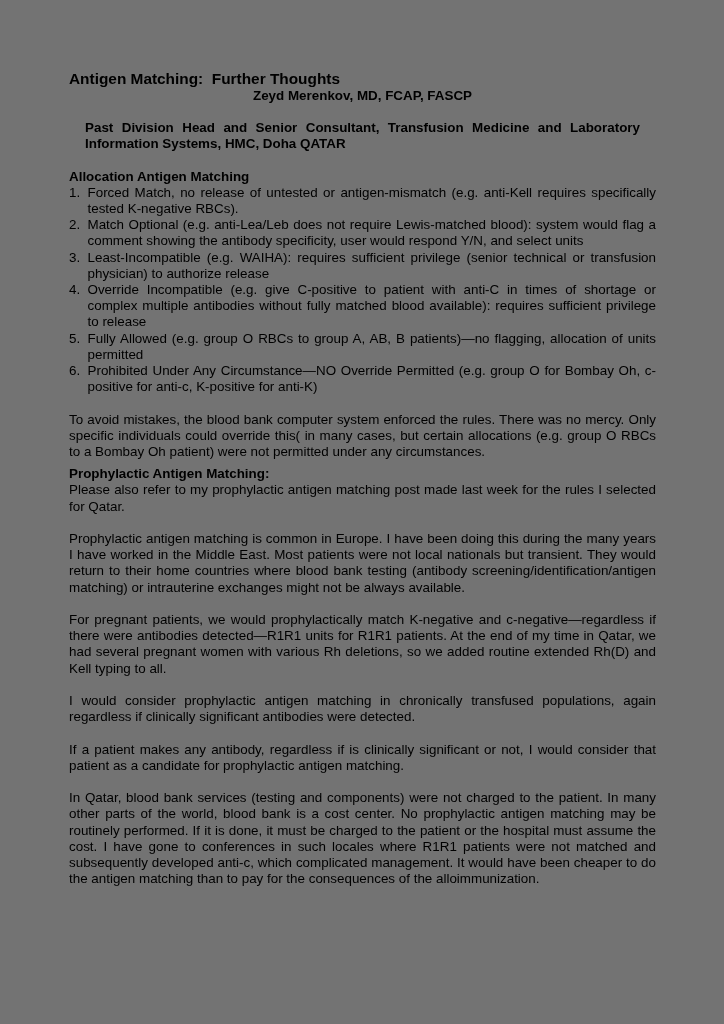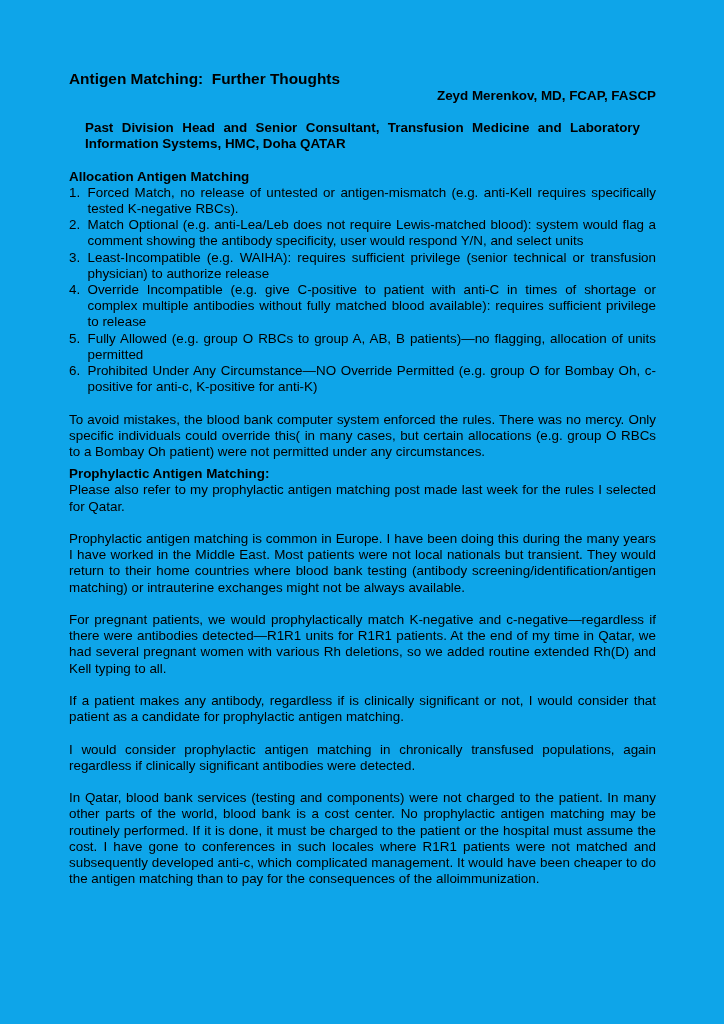--- a/index.html
+++ b/index.html
@@ -3,38 +3,38 @@
 <meta charset="utf-8">
 <style>
   html, body { margin: 0; padding: 0; background: #ffffff; }
   .page {
     position: relative;
     width: 724px;
     height: 1024px;
     margin: 0 auto;
     box-sizing: border-box;
     padding: 70px 68px 0 69px;
-    background: #0ea5e9;
+    background: #737373;
     color: #000000;
     font-family: "Liberation Sans", sans-serif;
     font-size: 13.4px;
     line-height: 16.2px;
     overflow: hidden;
   }
   .doc-title {
     font-size: 15.4px;
     line-height: 18px;
     font-weight: bold;
     margin: 0;
     white-space: pre-wrap;
   }
   .byline {
     font-weight: bold;
     margin: 0;
-    text-align: right;
+    text-align: center;
   }
   .affiliation {
     font-weight: bold;
     margin: 16px;
     text-align: justify;
   }
   h2.section-heading {
     font-size: 13.4px;
     line-height: 16.2px;
     font-weight: bold;
@@ -102,17 +102,17 @@
       <span class="rule-body"><b class="term">Prohibited Under Any Circumstance—NO Override Permitted</b><span> (e.g. group O for Bombay Oh, c-positive for anti-c, K-positive for anti-K)</span></span>
     </li>
   </ol>
 
   <p class="para">To avoid mistakes, the blood bank computer system enforced the rules.  There was no mercy. Only specific individuals could override this( in many cases, but certain allocations (e.g. group O RBCs to a Bombay Oh patient) were not permitted under any circumstances.</p>
 
   <h2 class="section-heading">Prophylactic Antigen Matching:</h2>
   <p class="para tight">Please also refer to my prophylactic antigen matching post made last week for the rules I selected for Qatar.</p>
   <p class="para">Prophylactic antigen matching is common in Europe.  I have been doing this during the many years I have worked in the Middle East.  Most patients were not local nationals but transient. They would return to their home countries where blood bank testing (antibody screening/identification/antigen matching) or intrauterine exchanges might not be always available.</p>
   <p class="para">For pregnant patients, we would prophylactically match K-negative and c-negative—regardless if there were antibodies detected—R1R1 units for R1R1 patients.  At the end of my time in Qatar, we had several pregnant women with various Rh deletions, so we added routine extended Rh(D) and Kell typing to all.</p>
+  <p class="para">I would consider prophylactic antigen matching in chronically transfused populations, again regardless if clinically significant antibodies were detected.</p>
   <p class="para">If a patient makes any antibody, regardless if is clinically significant or not, I would consider that patient as a candidate for prophylactic antigen matching.</p>
-  <p class="para">I would consider prophylactic antigen matching in chronically transfused populations, again regardless if clinically significant antibodies were detected.</p>
   <p class="para">In Qatar, blood bank services (testing and components) were not charged to the patient.  In many other parts of the world, blood bank is a cost center.  No prophylactic antigen matching may be routinely performed.  If it is done, it must be charged to the patient or the hospital must assume the cost.  I have gone to conferences in such locales where R1R1 patients were not matched and subsequently developed anti-c, which complicated management.  It would have been cheaper to do the antigen matching than to pay for the consequences of the alloimmunization.</p>
 
 </div>
 
 </body></html>

